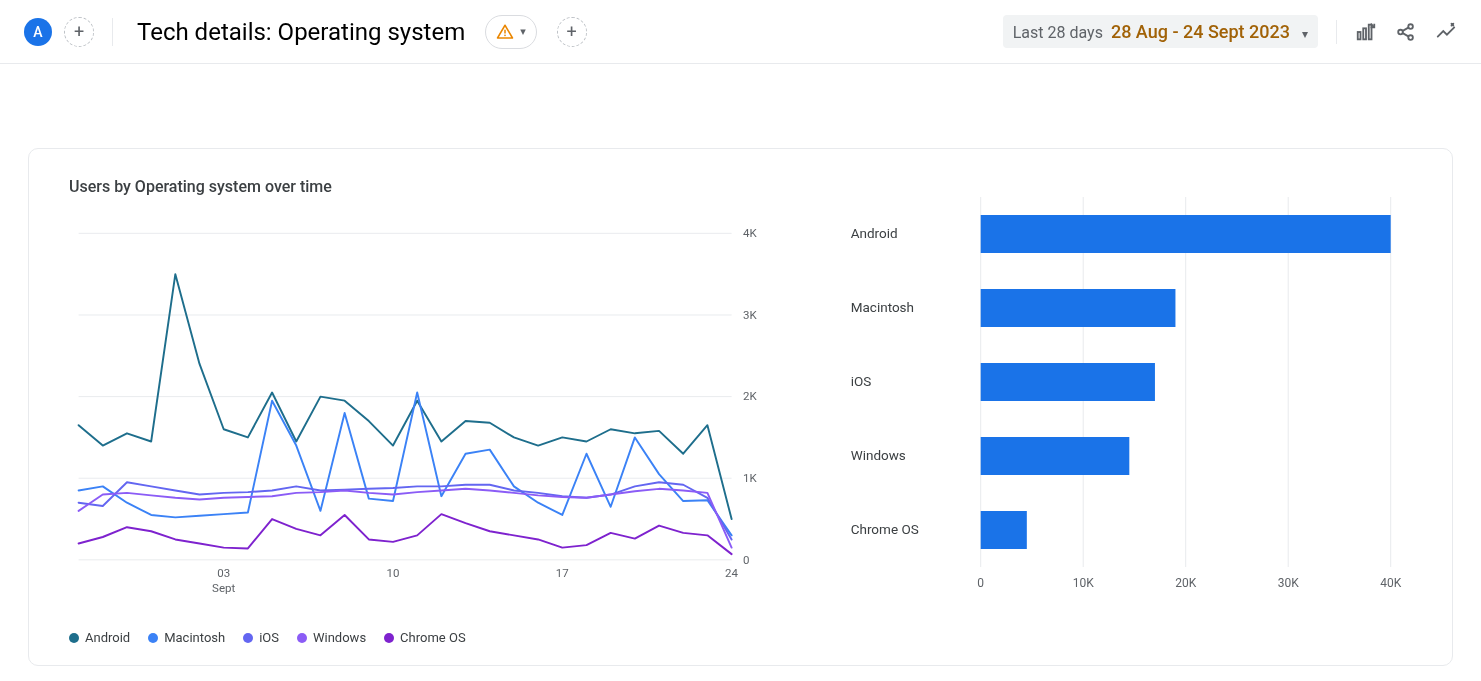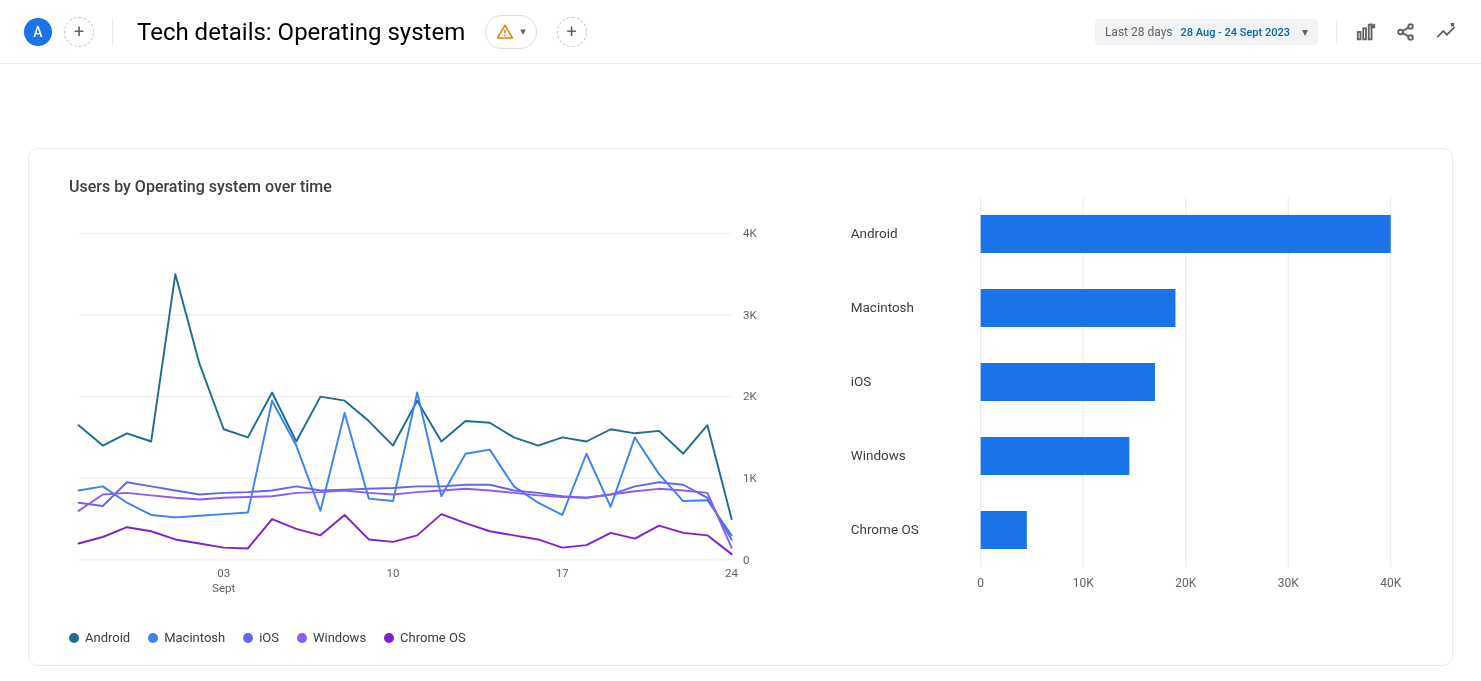--- a/index.html
+++ b/index.html
@@ -44,22 +44,22 @@
     height: 32px; padding: 0 10px; margin-left: 8px;
     cursor: pointer;
   }
   .warn-chip svg { display: block; }
   .tb-right { display: flex; align-items: center; gap: 18px; }
   .date-chip {
     display: flex; align-items: baseline; gap: 8px;
     background: #f1f3f4; border-radius: 4px;
     padding: 6px 10px; cursor: pointer;
   }
-  .date-prefix { color: #5f6368; font-size: 12px; }
-  .date-range  { color: #0369a1; font-size: 11px; font-weight: 500; }
+  .date-prefix { color: #5f6368; font-size: 16px; }
+  .date-range  { color: #a16207; font-size: 18px; font-weight: 500; }
   .date-caret  { color: #5f6368; font-size: 12px; margin-left: 4px; }
   .icon-btn { color: #5f6368; cursor: pointer; display: flex; }
   .vsep2 { width: 1px; height: 24px; background: #e8eaed; }
 
   .canvas {
     padding: 84px 28px 20px 28px;
     background: #fff;
   }
   .card {
     border: 1px solid #e8eaed;

